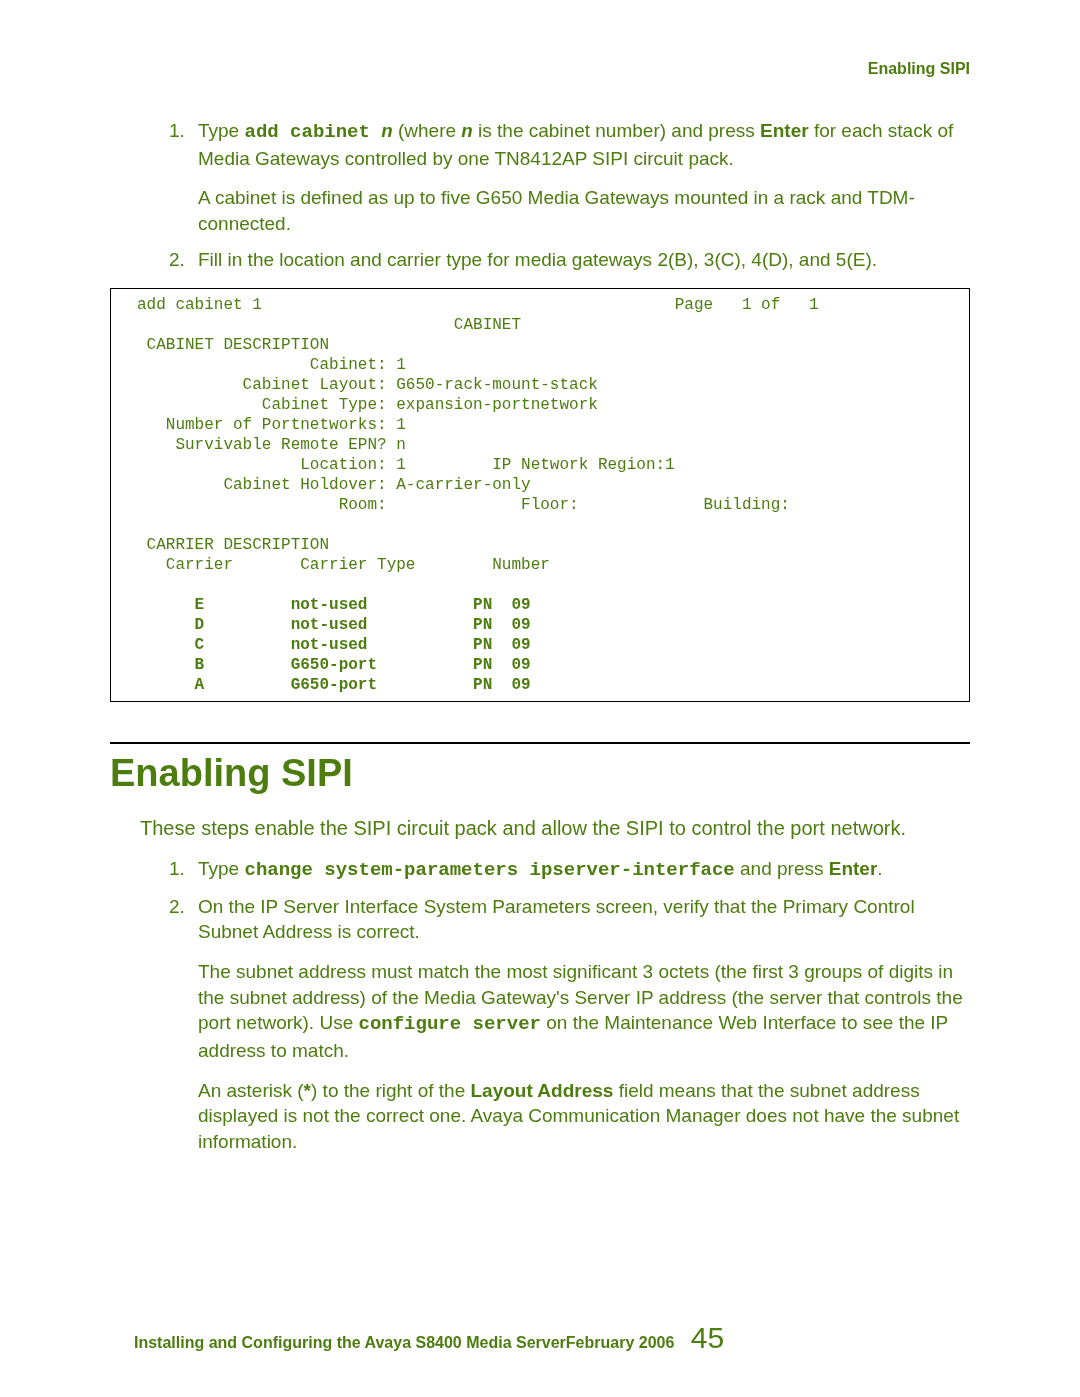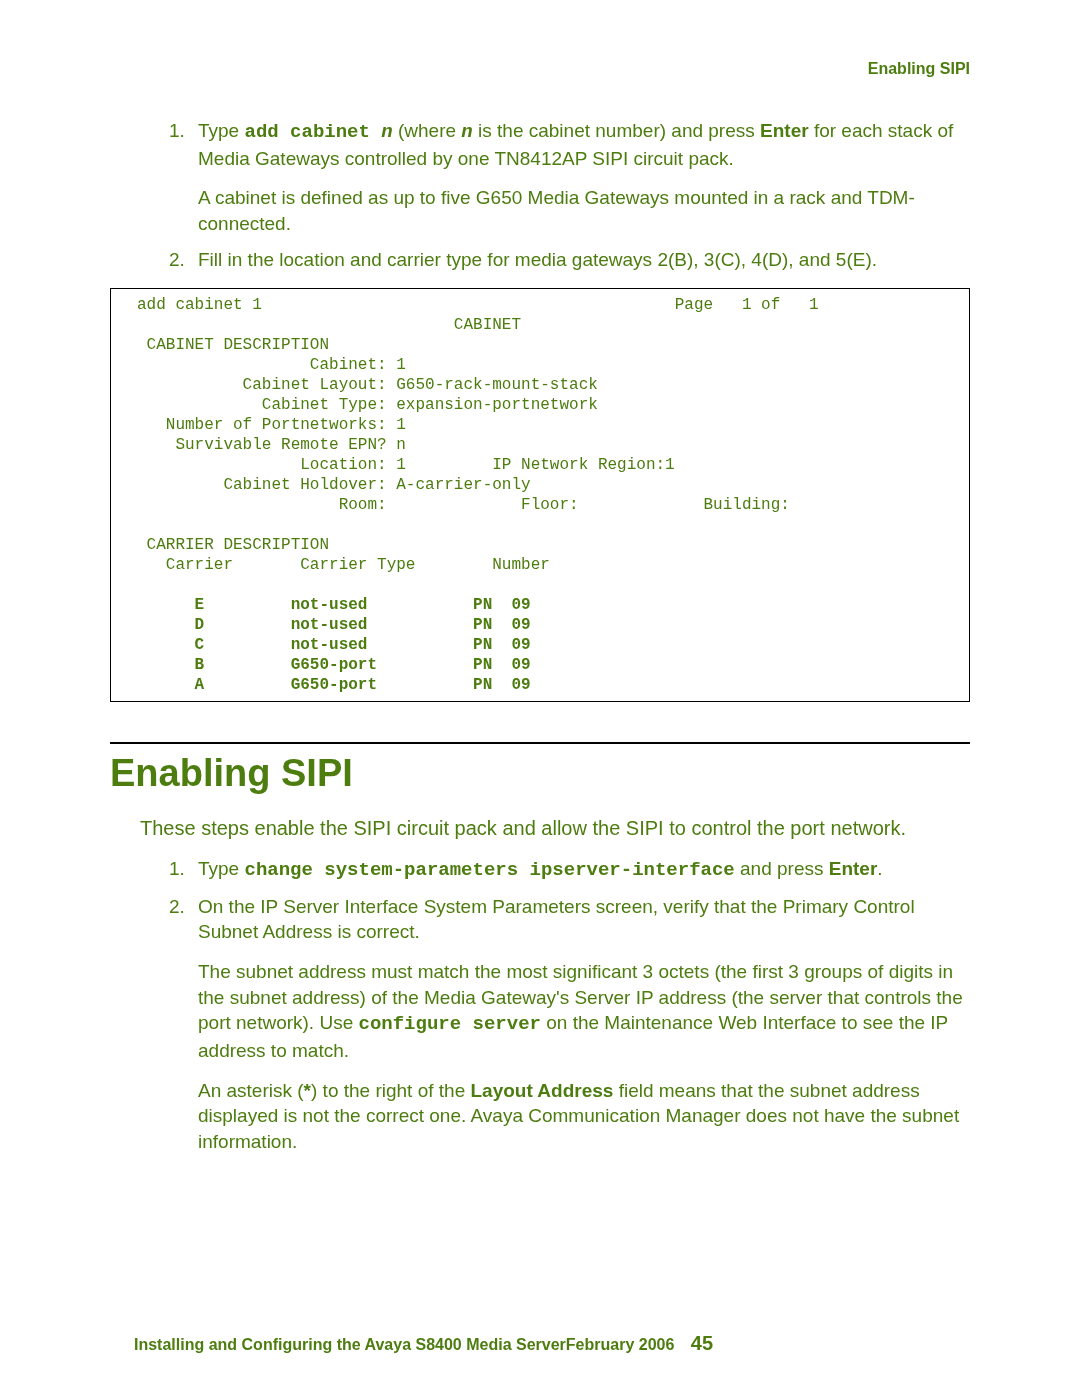--- a/index.html
+++ b/index.html
@@ -77,21 +77,21 @@
     left: 110px;
     right: 110px;
     display: flex;
     justify-content: flex-start;
     align-items: baseline;
     font-size: 16px;
     margin-left: 24px;
   }
   .footer .left { font-weight: bold; }
   .footer .right { font-weight: bold; }
-  .footer .pagenum { font-size: 20px; font-weight: bold; margin-left: 12px; }
+  .footer .pagenum { font-size: 30px; font-weight: normal; margin-left: 12px; }
 </style>
 </head>
 <body>
 
 <div class="page">
 
   <div class="running-header">Enabling SIPI</div>
 
   <ol class="steps">
     <li>

